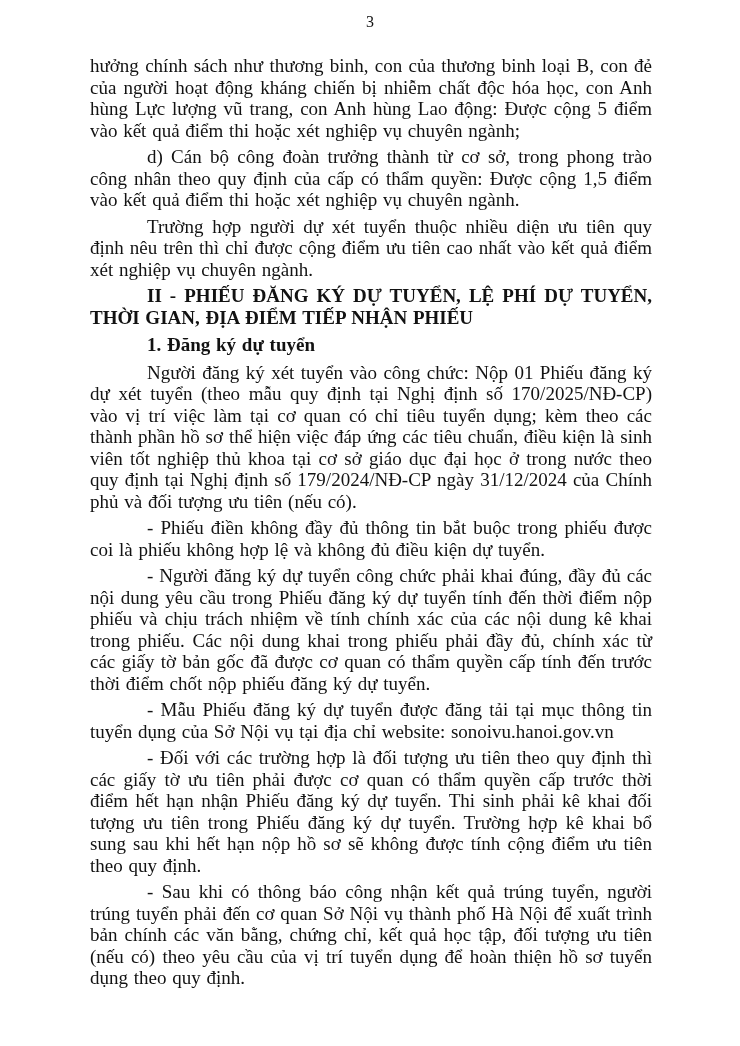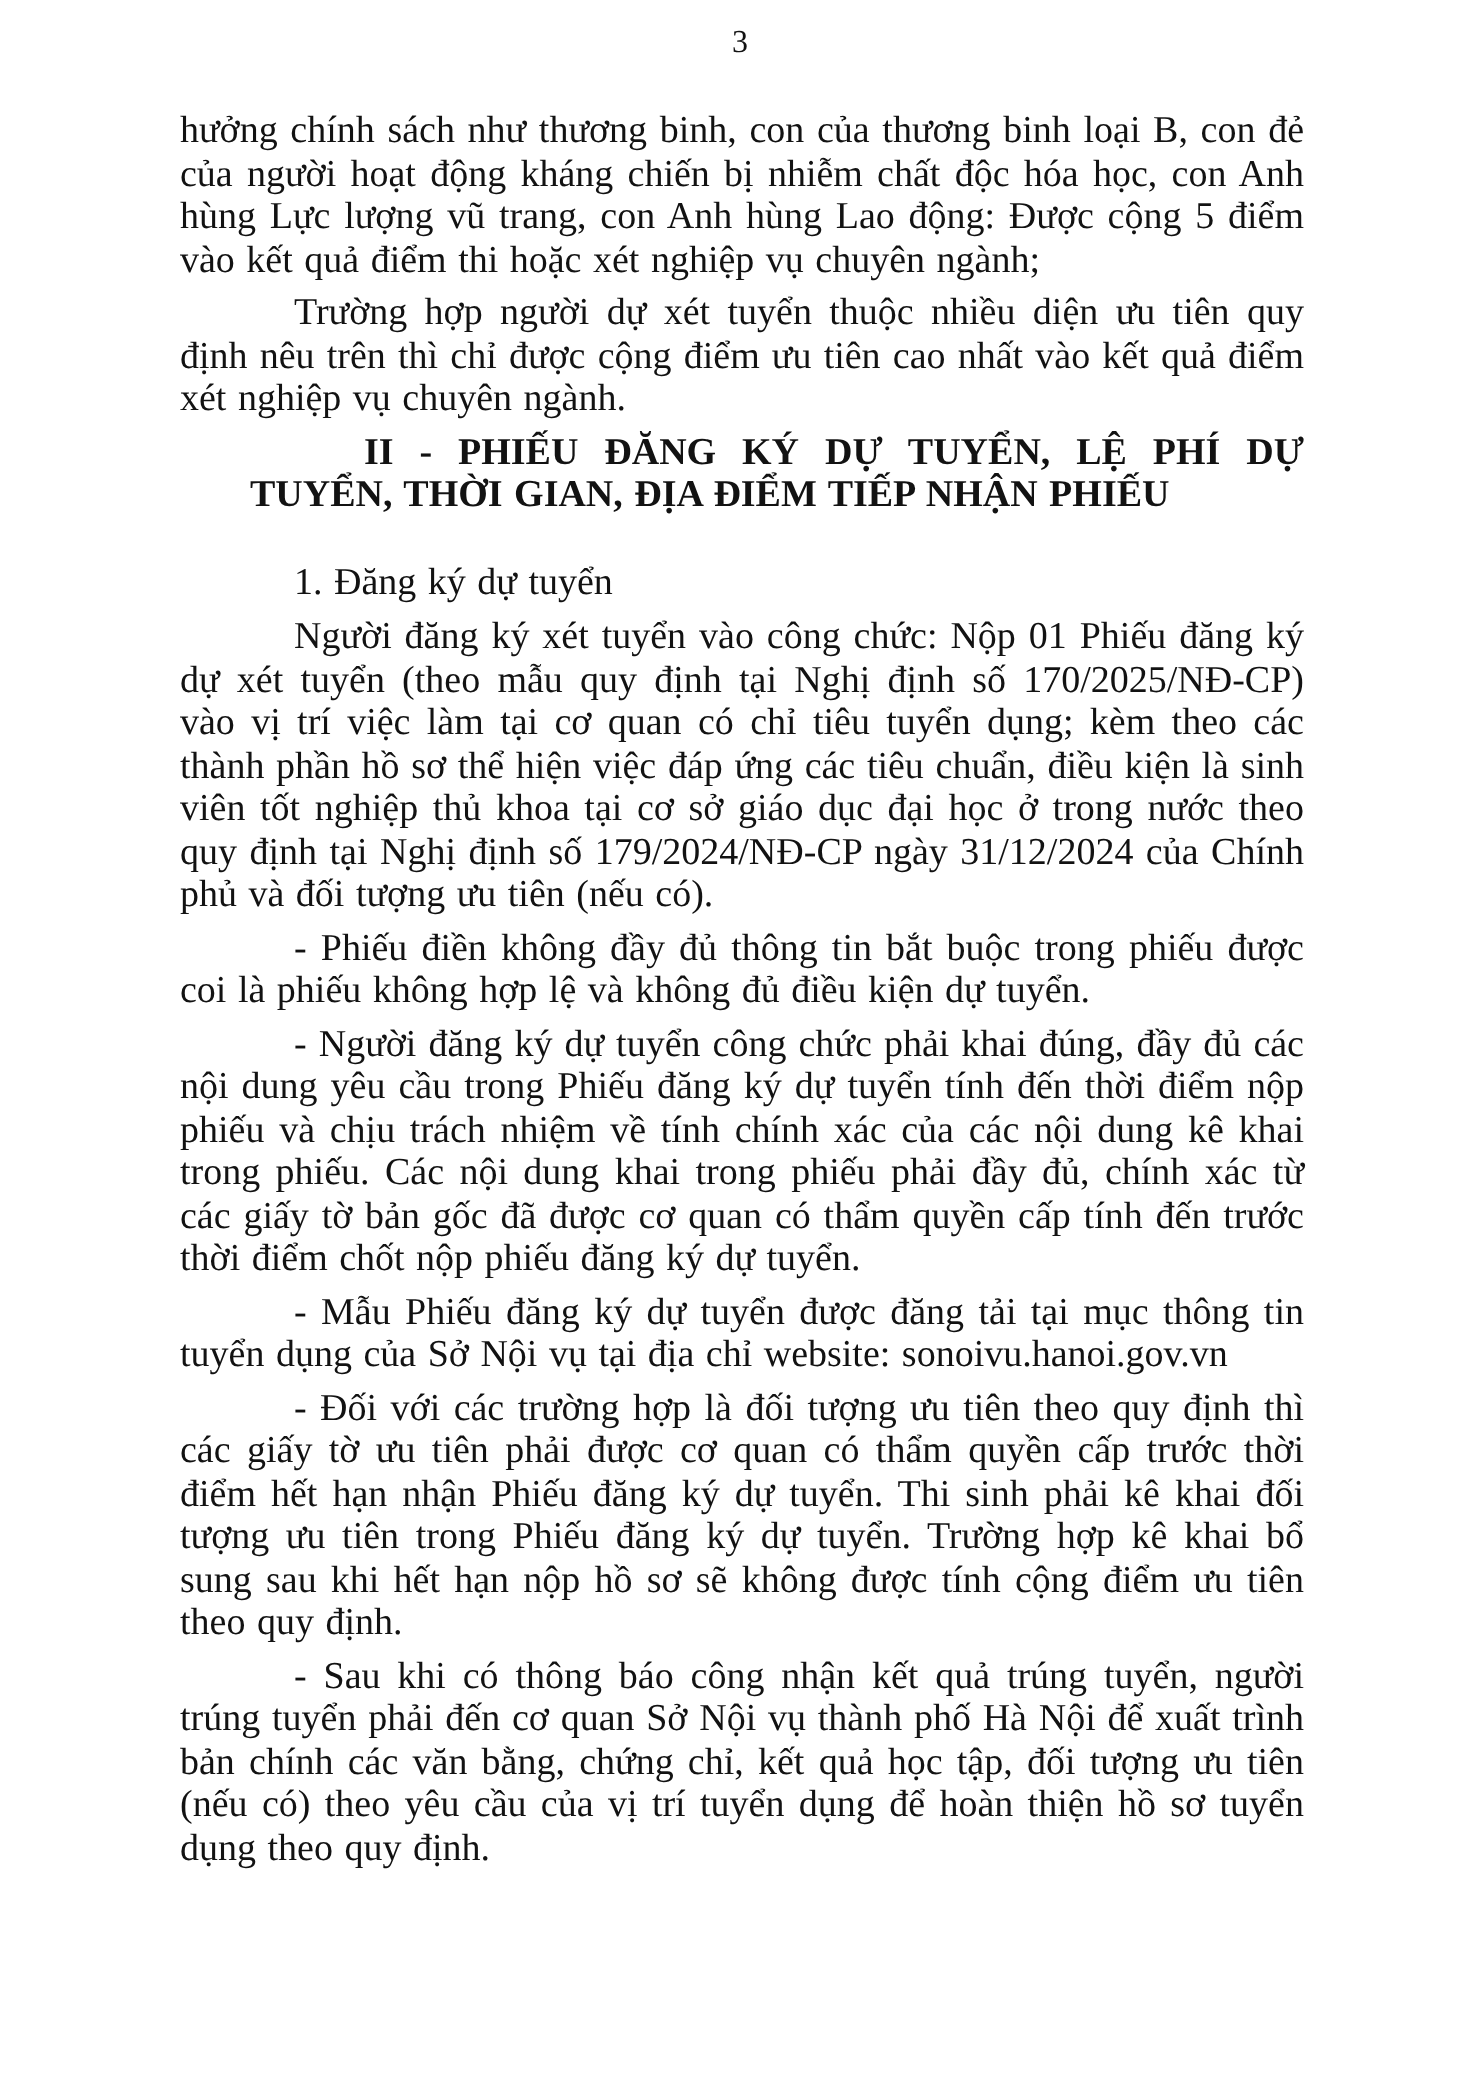--- a/index.html
+++ b/index.html
@@ -28,39 +28,39 @@
     line-height: 21.5px;
     text-align: justify;
     text-indent: 57px;
     word-spacing: 1px;
   }
   .content p.no-indent { text-indent: 0; }
   .content p.heading {
     font-weight: bold;
     margin-top: 3px;
     margin-bottom: 6px;
-    margin-left: 35px;
   }
   .content p.subheading {
-    font-weight: normal;
+    font-weight: bold;
     text-align: left;
-    margin-top: 22px;
+    margin-top: 6px;
     margin-bottom: 6px;
   }
 </style>
 </head>
 <body>
 
 <div class="page">
   <div class="page-number">3</div>
 
   <div class="content">
     <p class="no-indent">hưởng chính sách như thương binh, con của thương binh loại B, con đẻ của người hoạt động kháng chiến bị nhiễm chất độc hóa học, con Anh hùng Lực lượng vũ trang, con Anh hùng Lao động: Được cộng 5 điểm vào kết quả điểm thi hoặc xét nghiệp vụ chuyên ngành;</p>
 
 
+    <p>d) Cán bộ công đoàn trưởng thành từ cơ sở, trong phong trào công nhân theo quy định của cấp có thẩm quyền: Được cộng 1,5 điểm vào kết quả điểm thi hoặc xét nghiệp vụ chuyên ngành.</p>
 
     <p>Trường hợp người dự xét tuyển thuộc nhiều diện ưu tiên quy định nêu trên thì chỉ được cộng điểm ưu tiên cao nhất vào kết quả điểm xét nghiệp vụ chuyên ngành.</p>
 
     <p class="heading">II - PHIẾU ĐĂNG KÝ DỰ TUYỂN, LỆ PHÍ DỰ TUYỂN, THỜI GIAN, ĐỊA ĐIỂM TIẾP NHẬN PHIẾU</p>
 
     <p class="subheading">1. Đăng ký dự tuyển</p>
 
     <p>Người đăng ký xét tuyển vào công chức: Nộp 01 Phiếu đăng ký dự xét tuyển (theo mẫu quy định tại Nghị định số 170/2025/NĐ-CP) vào vị trí việc làm tại cơ quan có chỉ tiêu tuyển dụng; kèm theo các thành phần hồ sơ thể hiện việc đáp ứng các tiêu chuẩn, điều kiện là sinh viên tốt nghiệp thủ khoa tại cơ sở giáo dục đại học ở trong nước theo quy định tại Nghị định số 179/2024/NĐ-CP ngày 31/12/2024 của Chính phủ và đối tượng ưu tiên (nếu có).</p>
 
 

